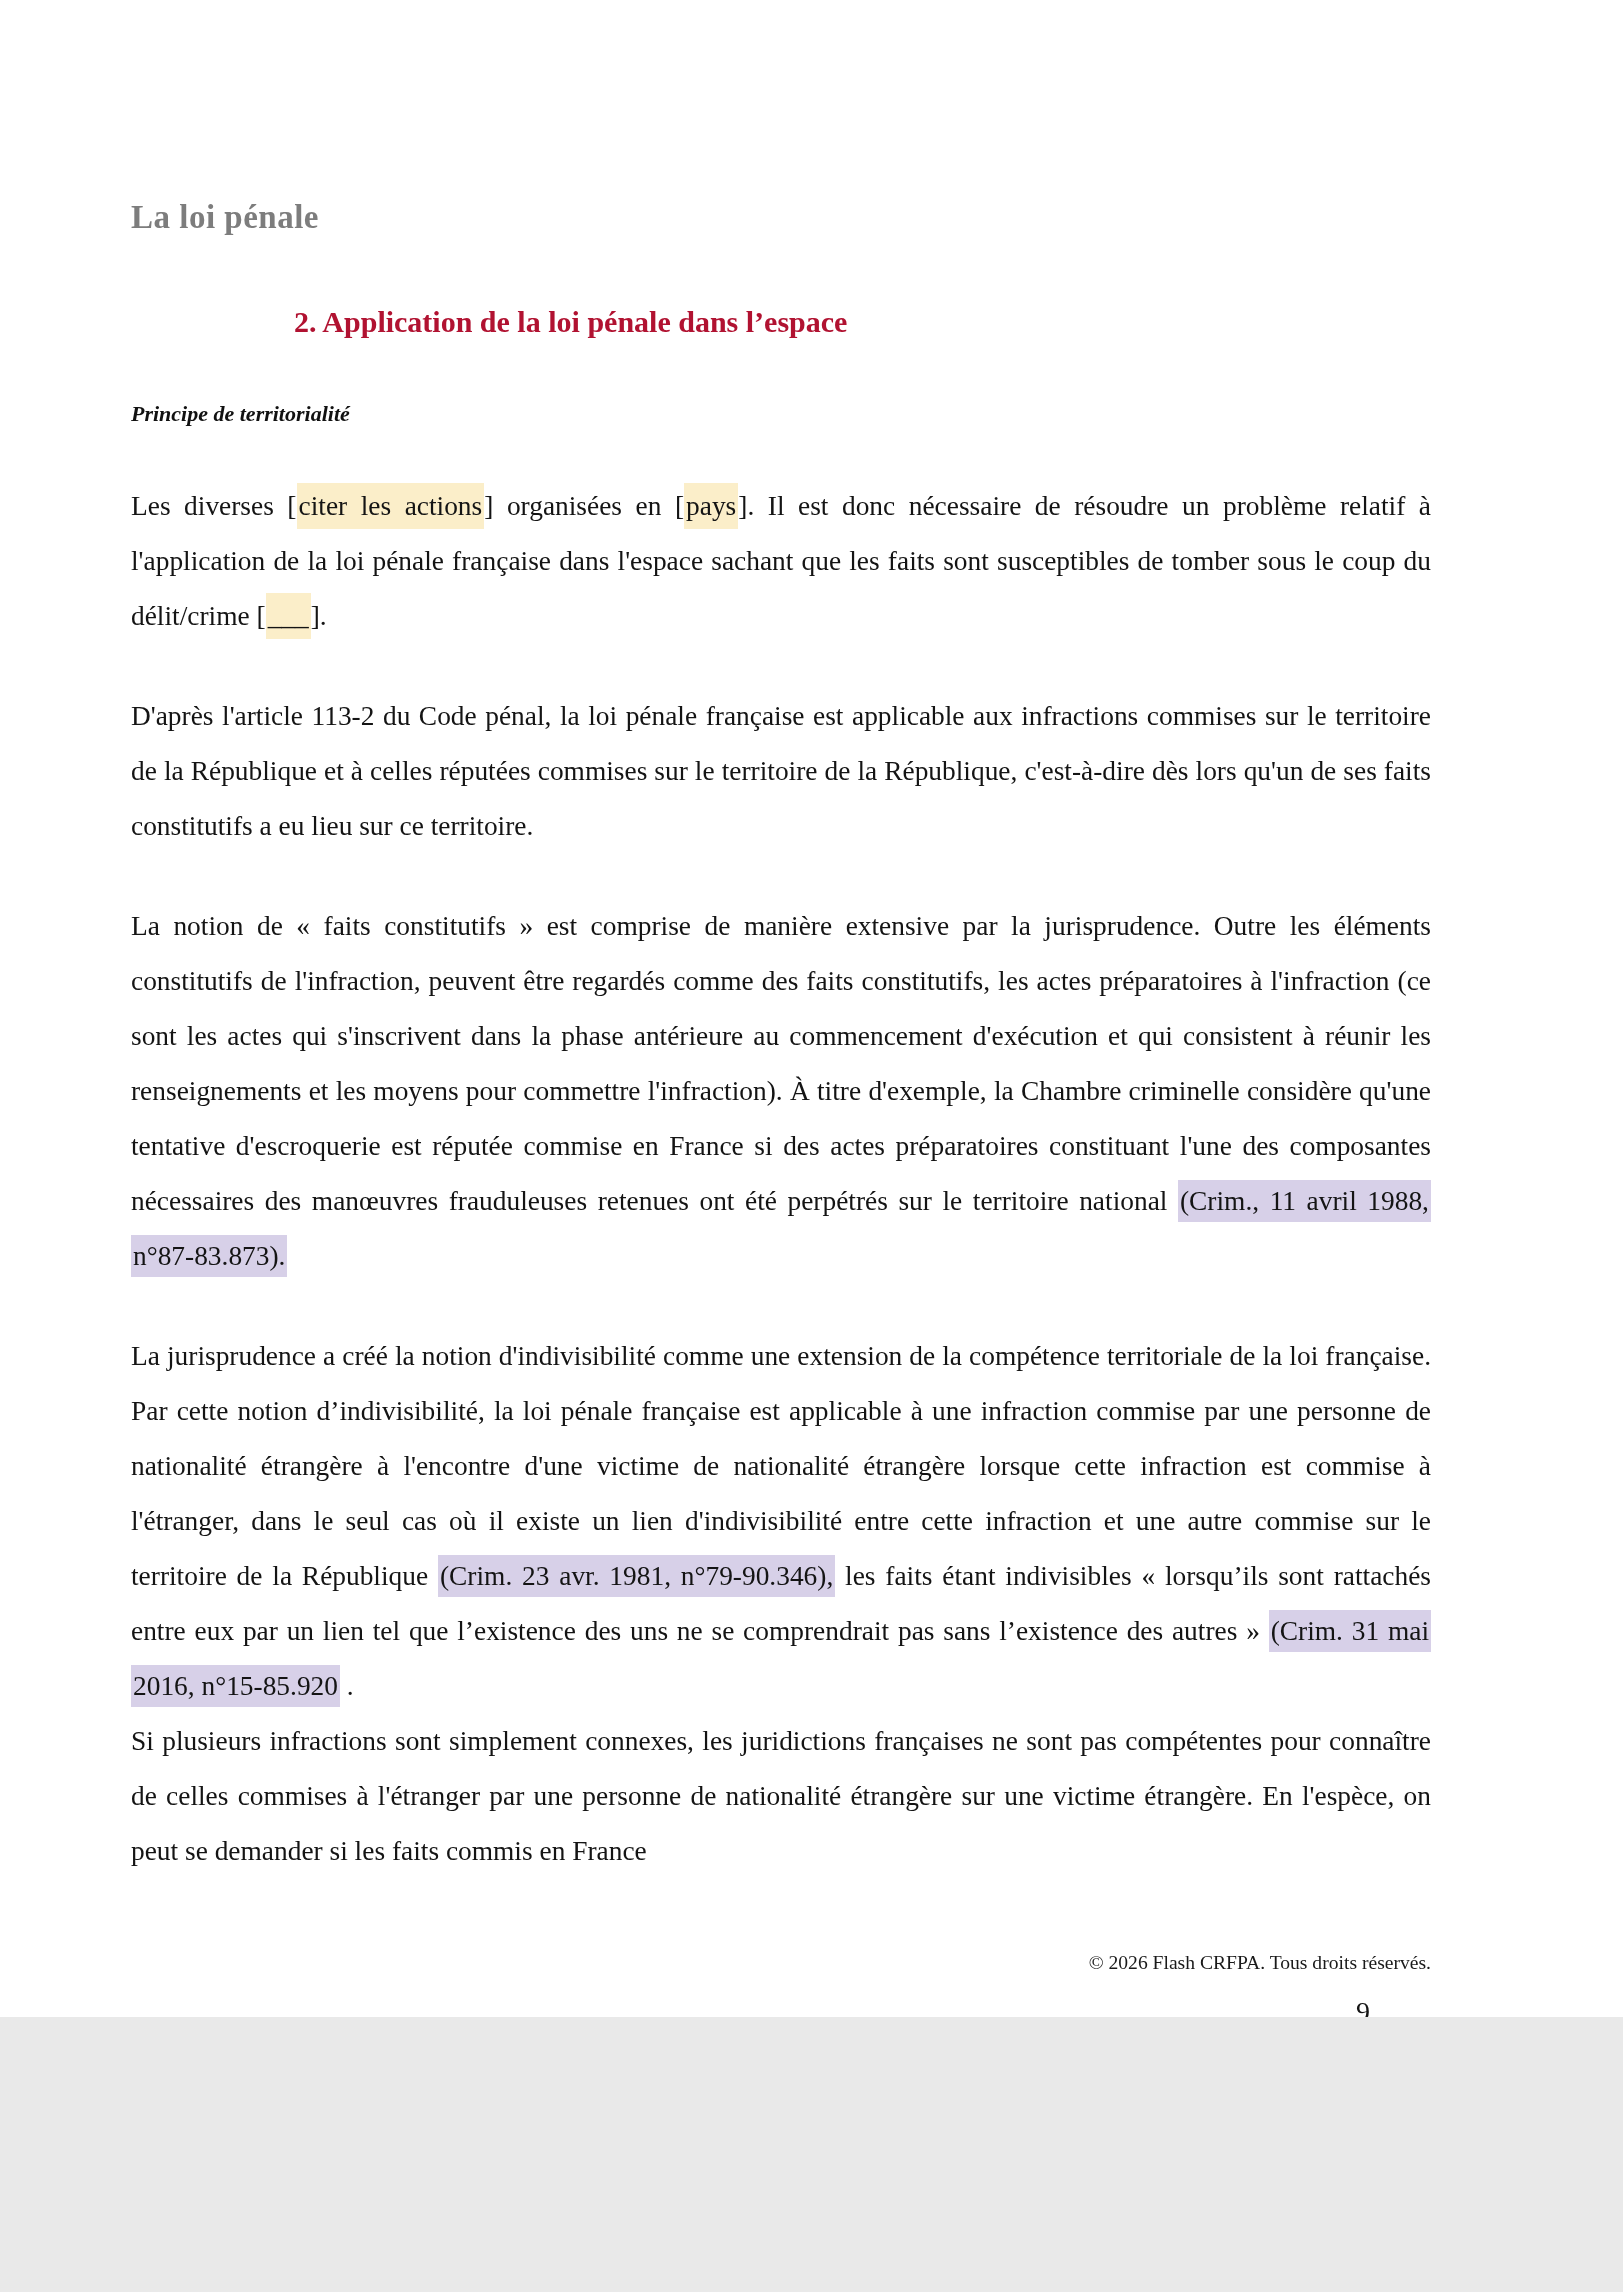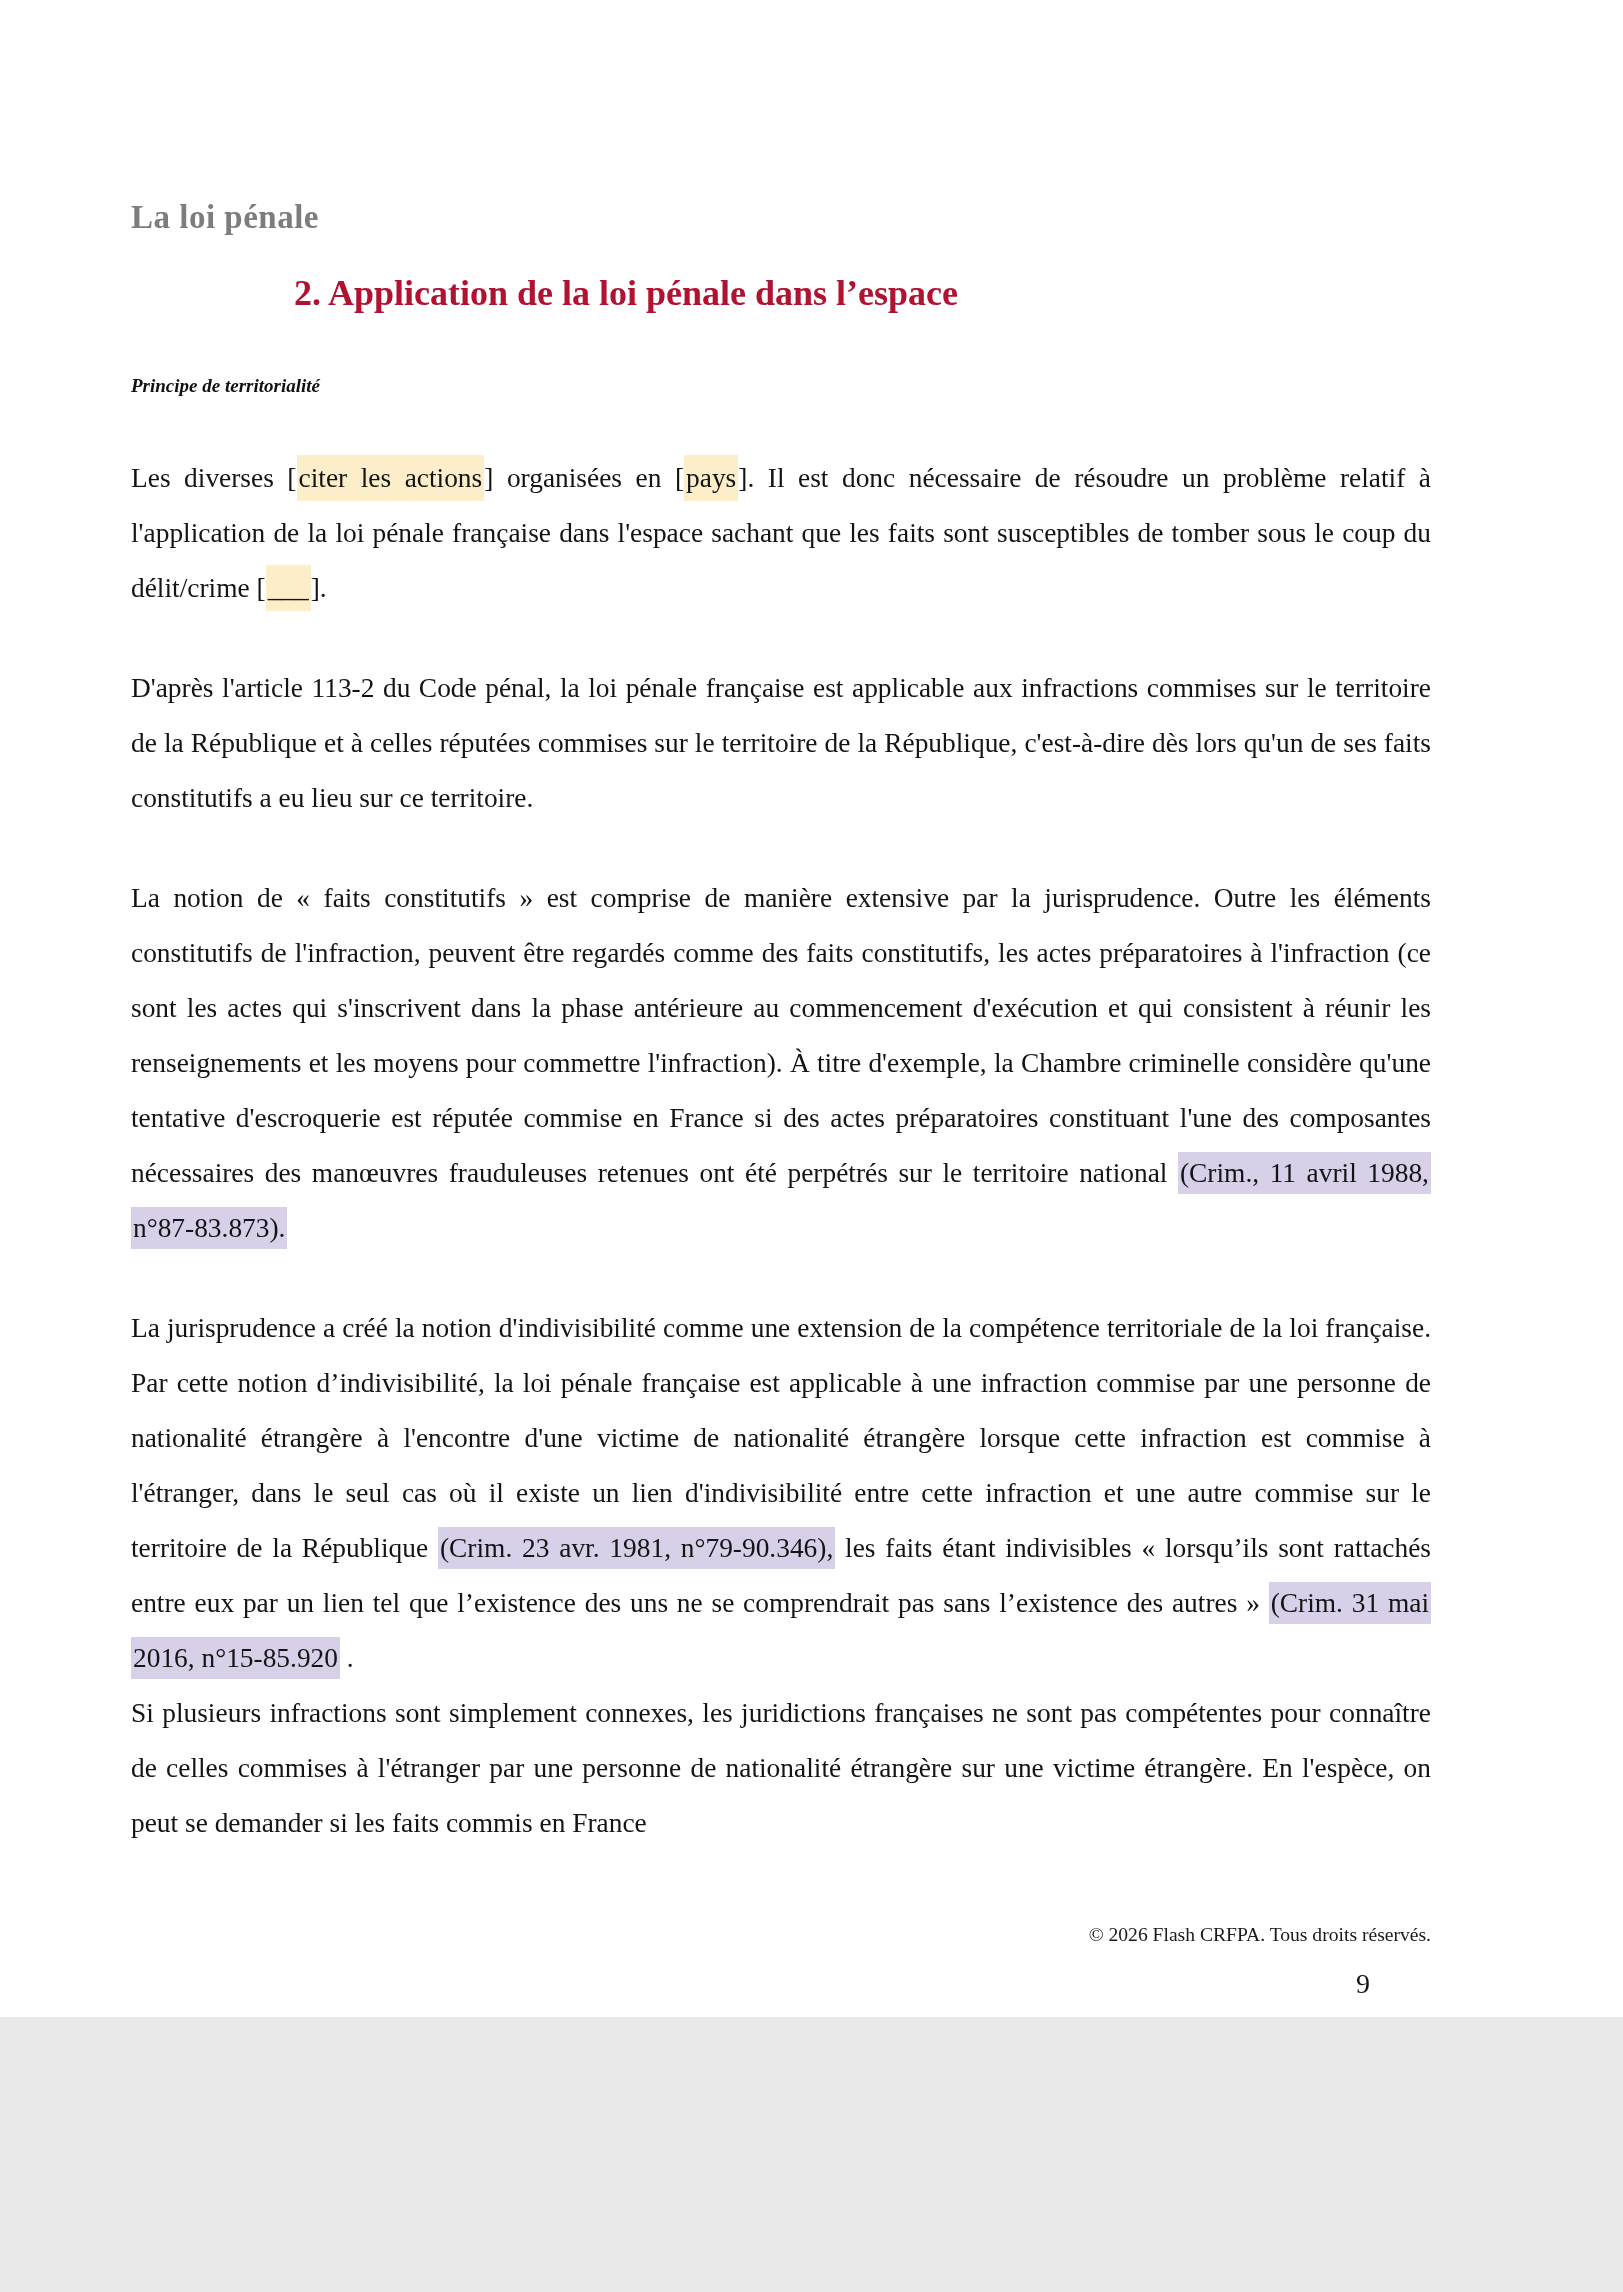--- a/index.html
+++ b/index.html
@@ -31,30 +31,30 @@
 
   .doc-title {
     margin: 196px 0 0 0;
     font-size: 33px;
     line-height: 43px;
     font-weight: bold;
     color: var(--title-gray);
     letter-spacing: 0.5px;
   }
   .section-heading {
-    margin: 34px 0 0 0;
+    margin: 62px 0 0 0;
     padding-left: 163px;
-    font-size: 36px;
+    font-size: 30px;
     line-height: 41px;
     font-weight: bold;
     color: var(--heading-red);
   }
   .subsection-heading {
     margin: 51px 0 0 0;
-    font-size: 19px;
+    font-size: 22px;
     line-height: 41px;
     font-weight: bold;
     font-style: italic;
     color: #111111;
   }
 
   p.body {
     margin: 45px 0 0 0;
     font-size: 27.4px;
     line-height: 55px;

